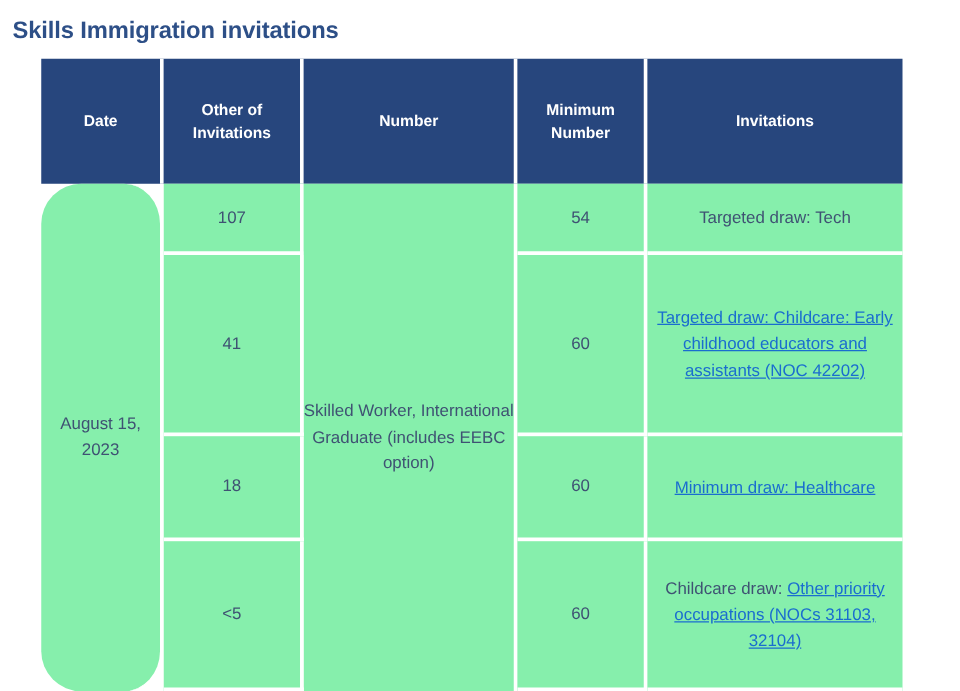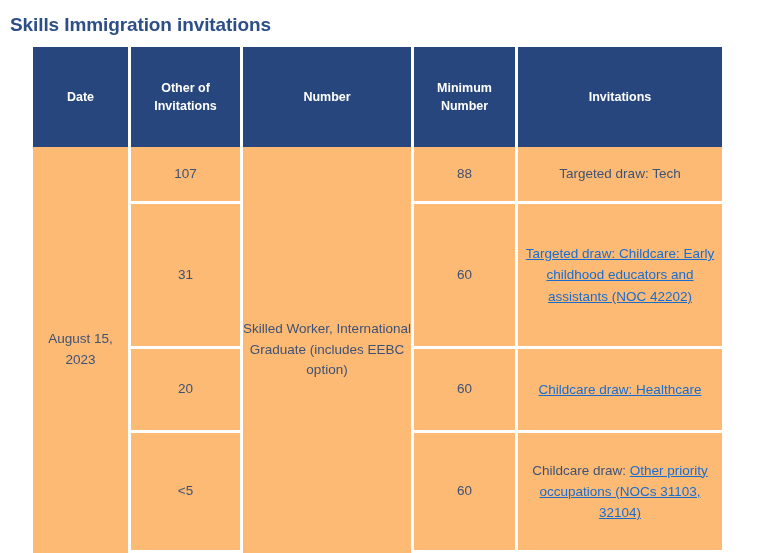--- a/index.html
+++ b/index.html
@@ -67,35 +67,36 @@
     height: 100px;
     padding: 4px 6px;
     box-sizing: border-box;
   }
   thead th:last-child {
     border-right: none;
   }
 
   
   tbody td {
-    background: #fdba74;
+    background: #86efac;
     color: #3f5273;
     font-size: 13.5px;
     line-height: 1.52;
     border-right: 3px solid #ffffff;
     border-bottom: 3px solid #ffffff;
     padding: 6px 8px;
     box-sizing: border-box;
   }
   tbody td:last-child {
     border-right: none;
   }
 
   td.date-cell {
     border-bottom: none;
+    border-radius: 32px;
   }
   td.stream-cell {
     border-bottom: none;
   }
 
   td.num-cell,
   td.score-cell {
     font-size: 13.5px;
   }
 
@@ -150,39 +151,39 @@
           <th>Minimum Number</th>
           <th>Invitations</th>
         </tr>
       </thead>
       <tbody>
 
         <tr class="row-h1">
           <td class="date-cell" rowspan="4">August 15, 2023</td>
           <td class="num-cell">107</td>
           <td class="stream-cell" rowspan="4">Skilled Worker, International Graduate (includes EEBC option)</td>
-          <td class="score-cell">88</td>
+          <td class="score-cell">54</td>
           <td class="desc-cell">
             <span class="desc-plain">Targeted draw: Tech</span>
           </td>
         </tr>
 
         <tr class="row-h2">
-          <td class="num-cell">31</td>
+          <td class="num-cell">41</td>
           <td class="score-cell">60</td>
           <td class="desc-cell">
             <a class="cell-link" href="#">Targeted draw: Childcare: Early childhood educators and assistants (NOC 42202)</a>
           </td>
         </tr>
 
         <tr class="row-h3">
-          <td class="num-cell">20</td>
+          <td class="num-cell">18</td>
           <td class="score-cell">60</td>
           <td class="desc-cell">
-            <a class="cell-link" href="#">Childcare draw: Healthcare</a>
+            <a class="cell-link" href="#">Minimum draw: Healthcare</a>
           </td>
         </tr>
 
         <tr class="row-h4">
           <td class="num-cell">&lt;5</td>
           <td class="score-cell">60</td>
           <td class="desc-cell">
             <span class="desc-plain">Childcare draw: </span><a class="cell-link" href="#">Other priority occupations (NOCs 31103, 32104)</a>
           </td>
         </tr>

